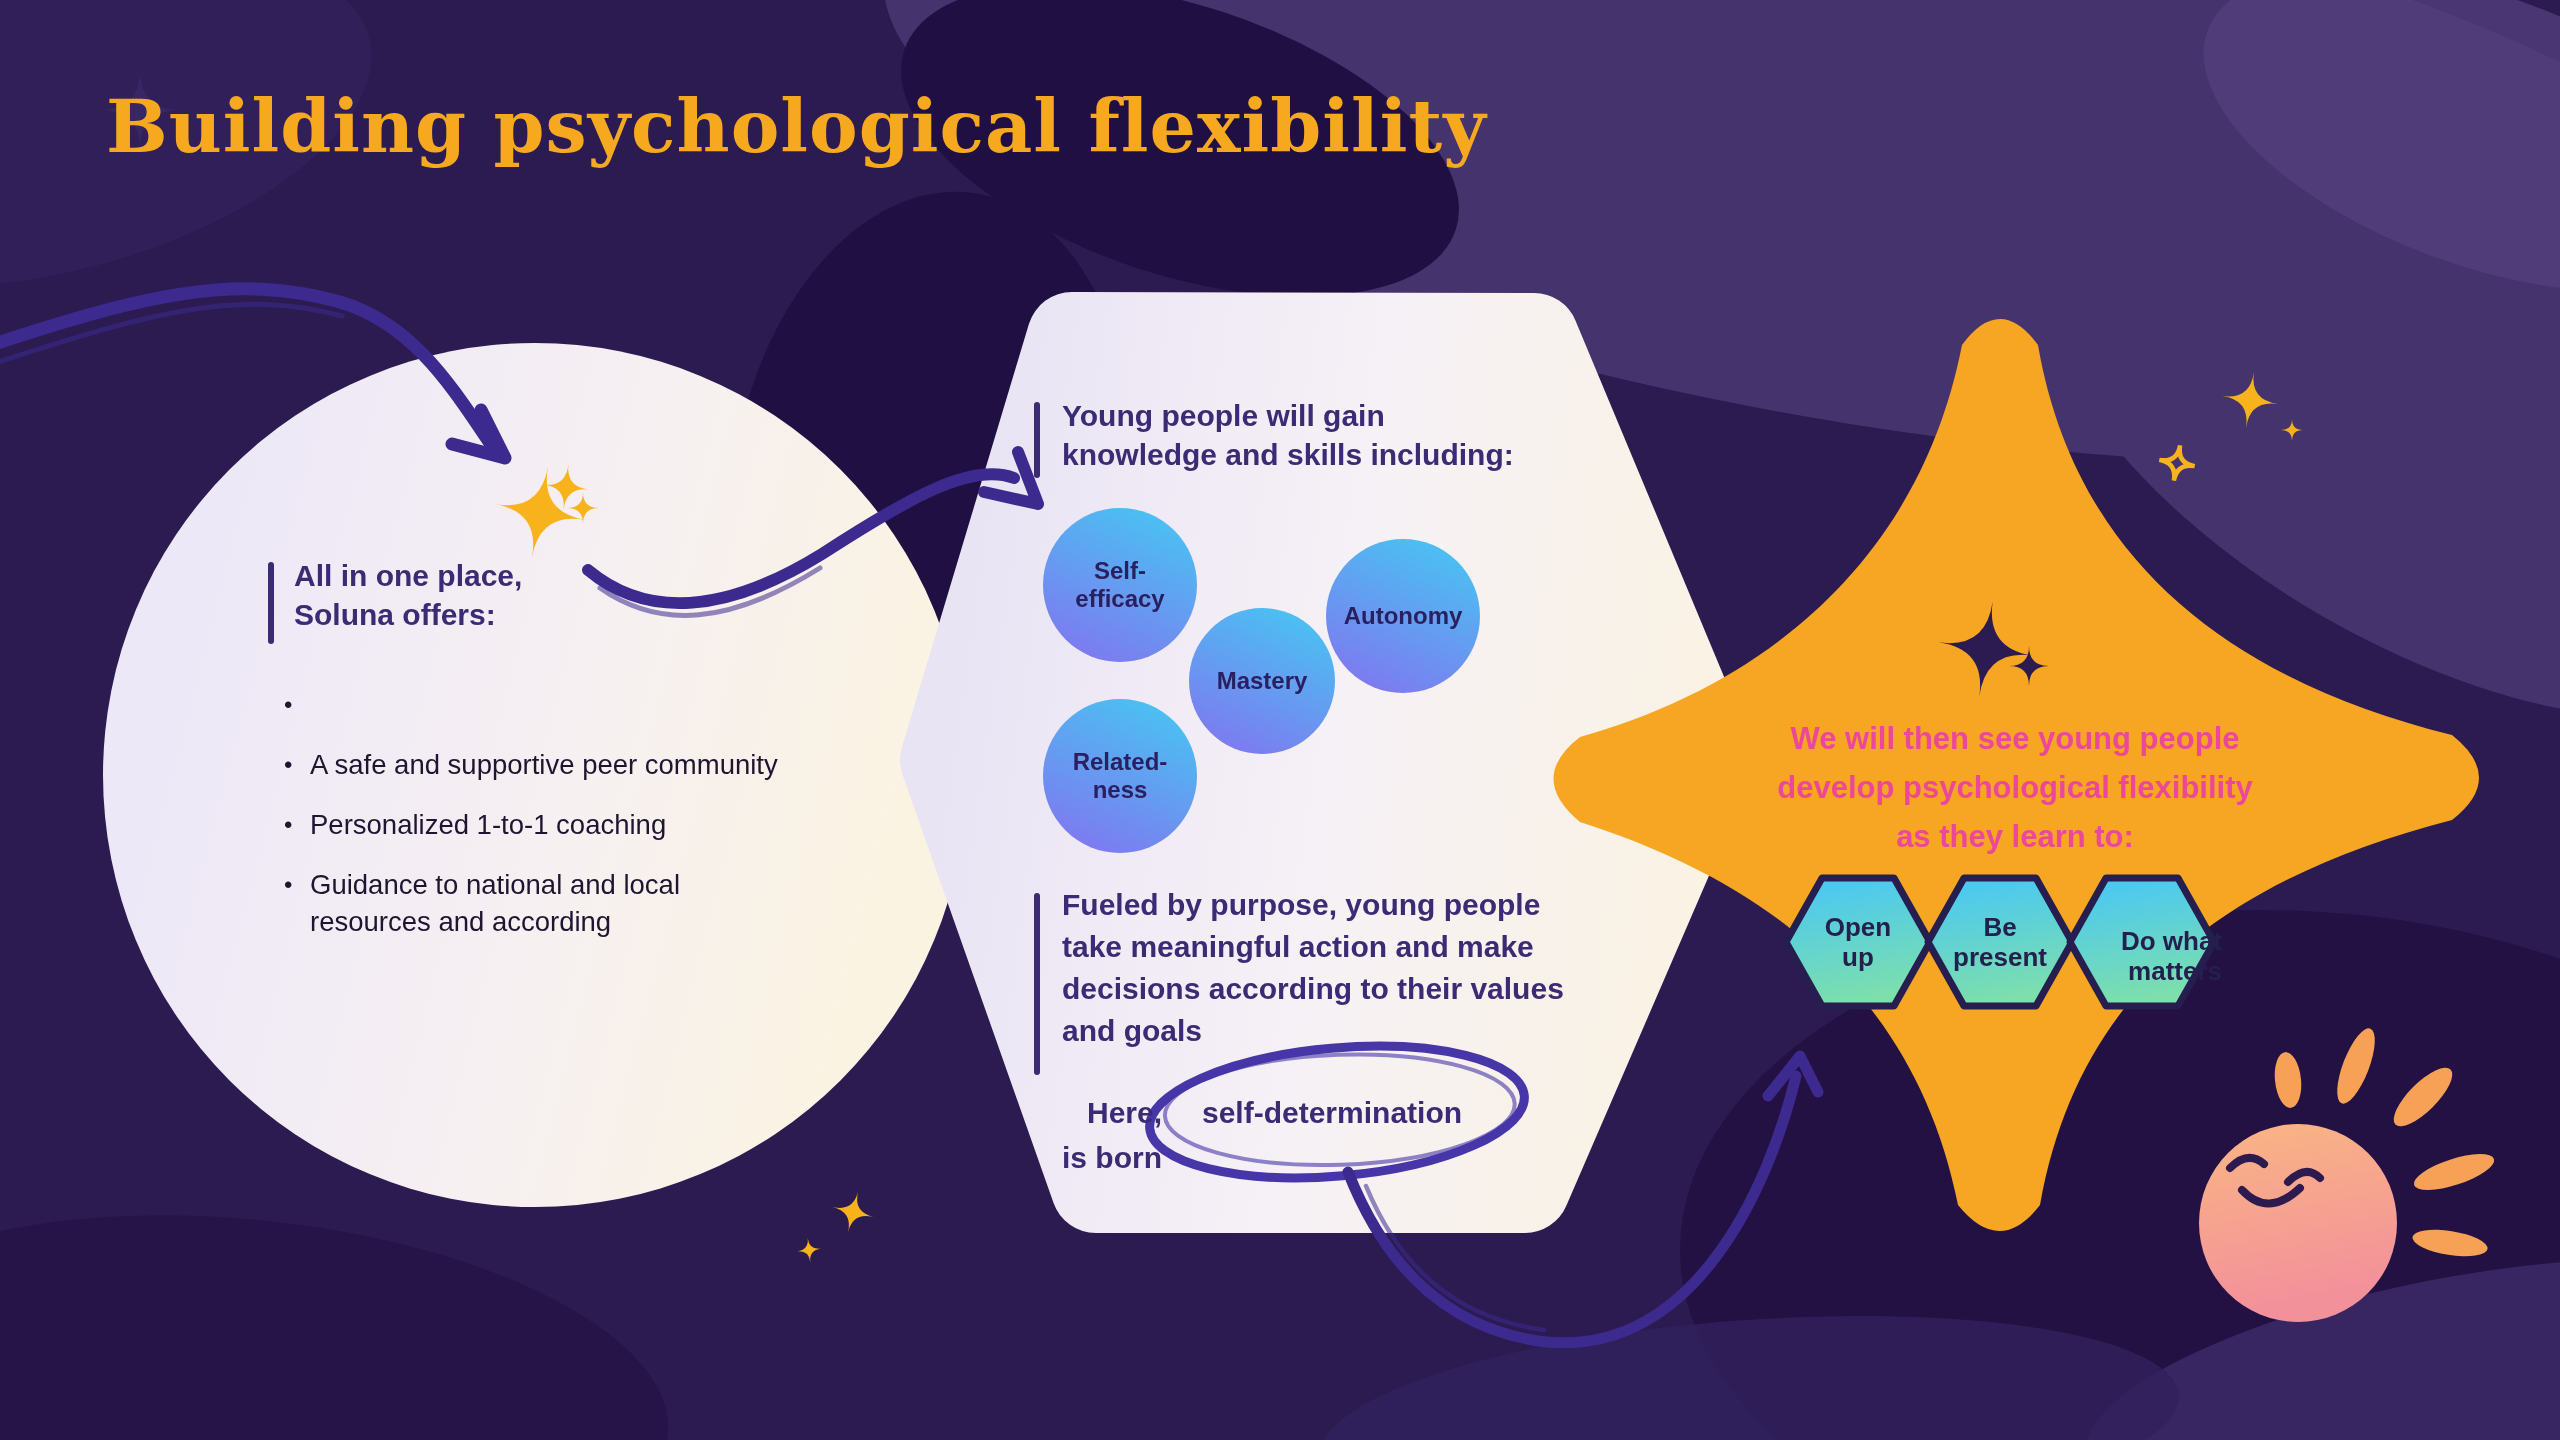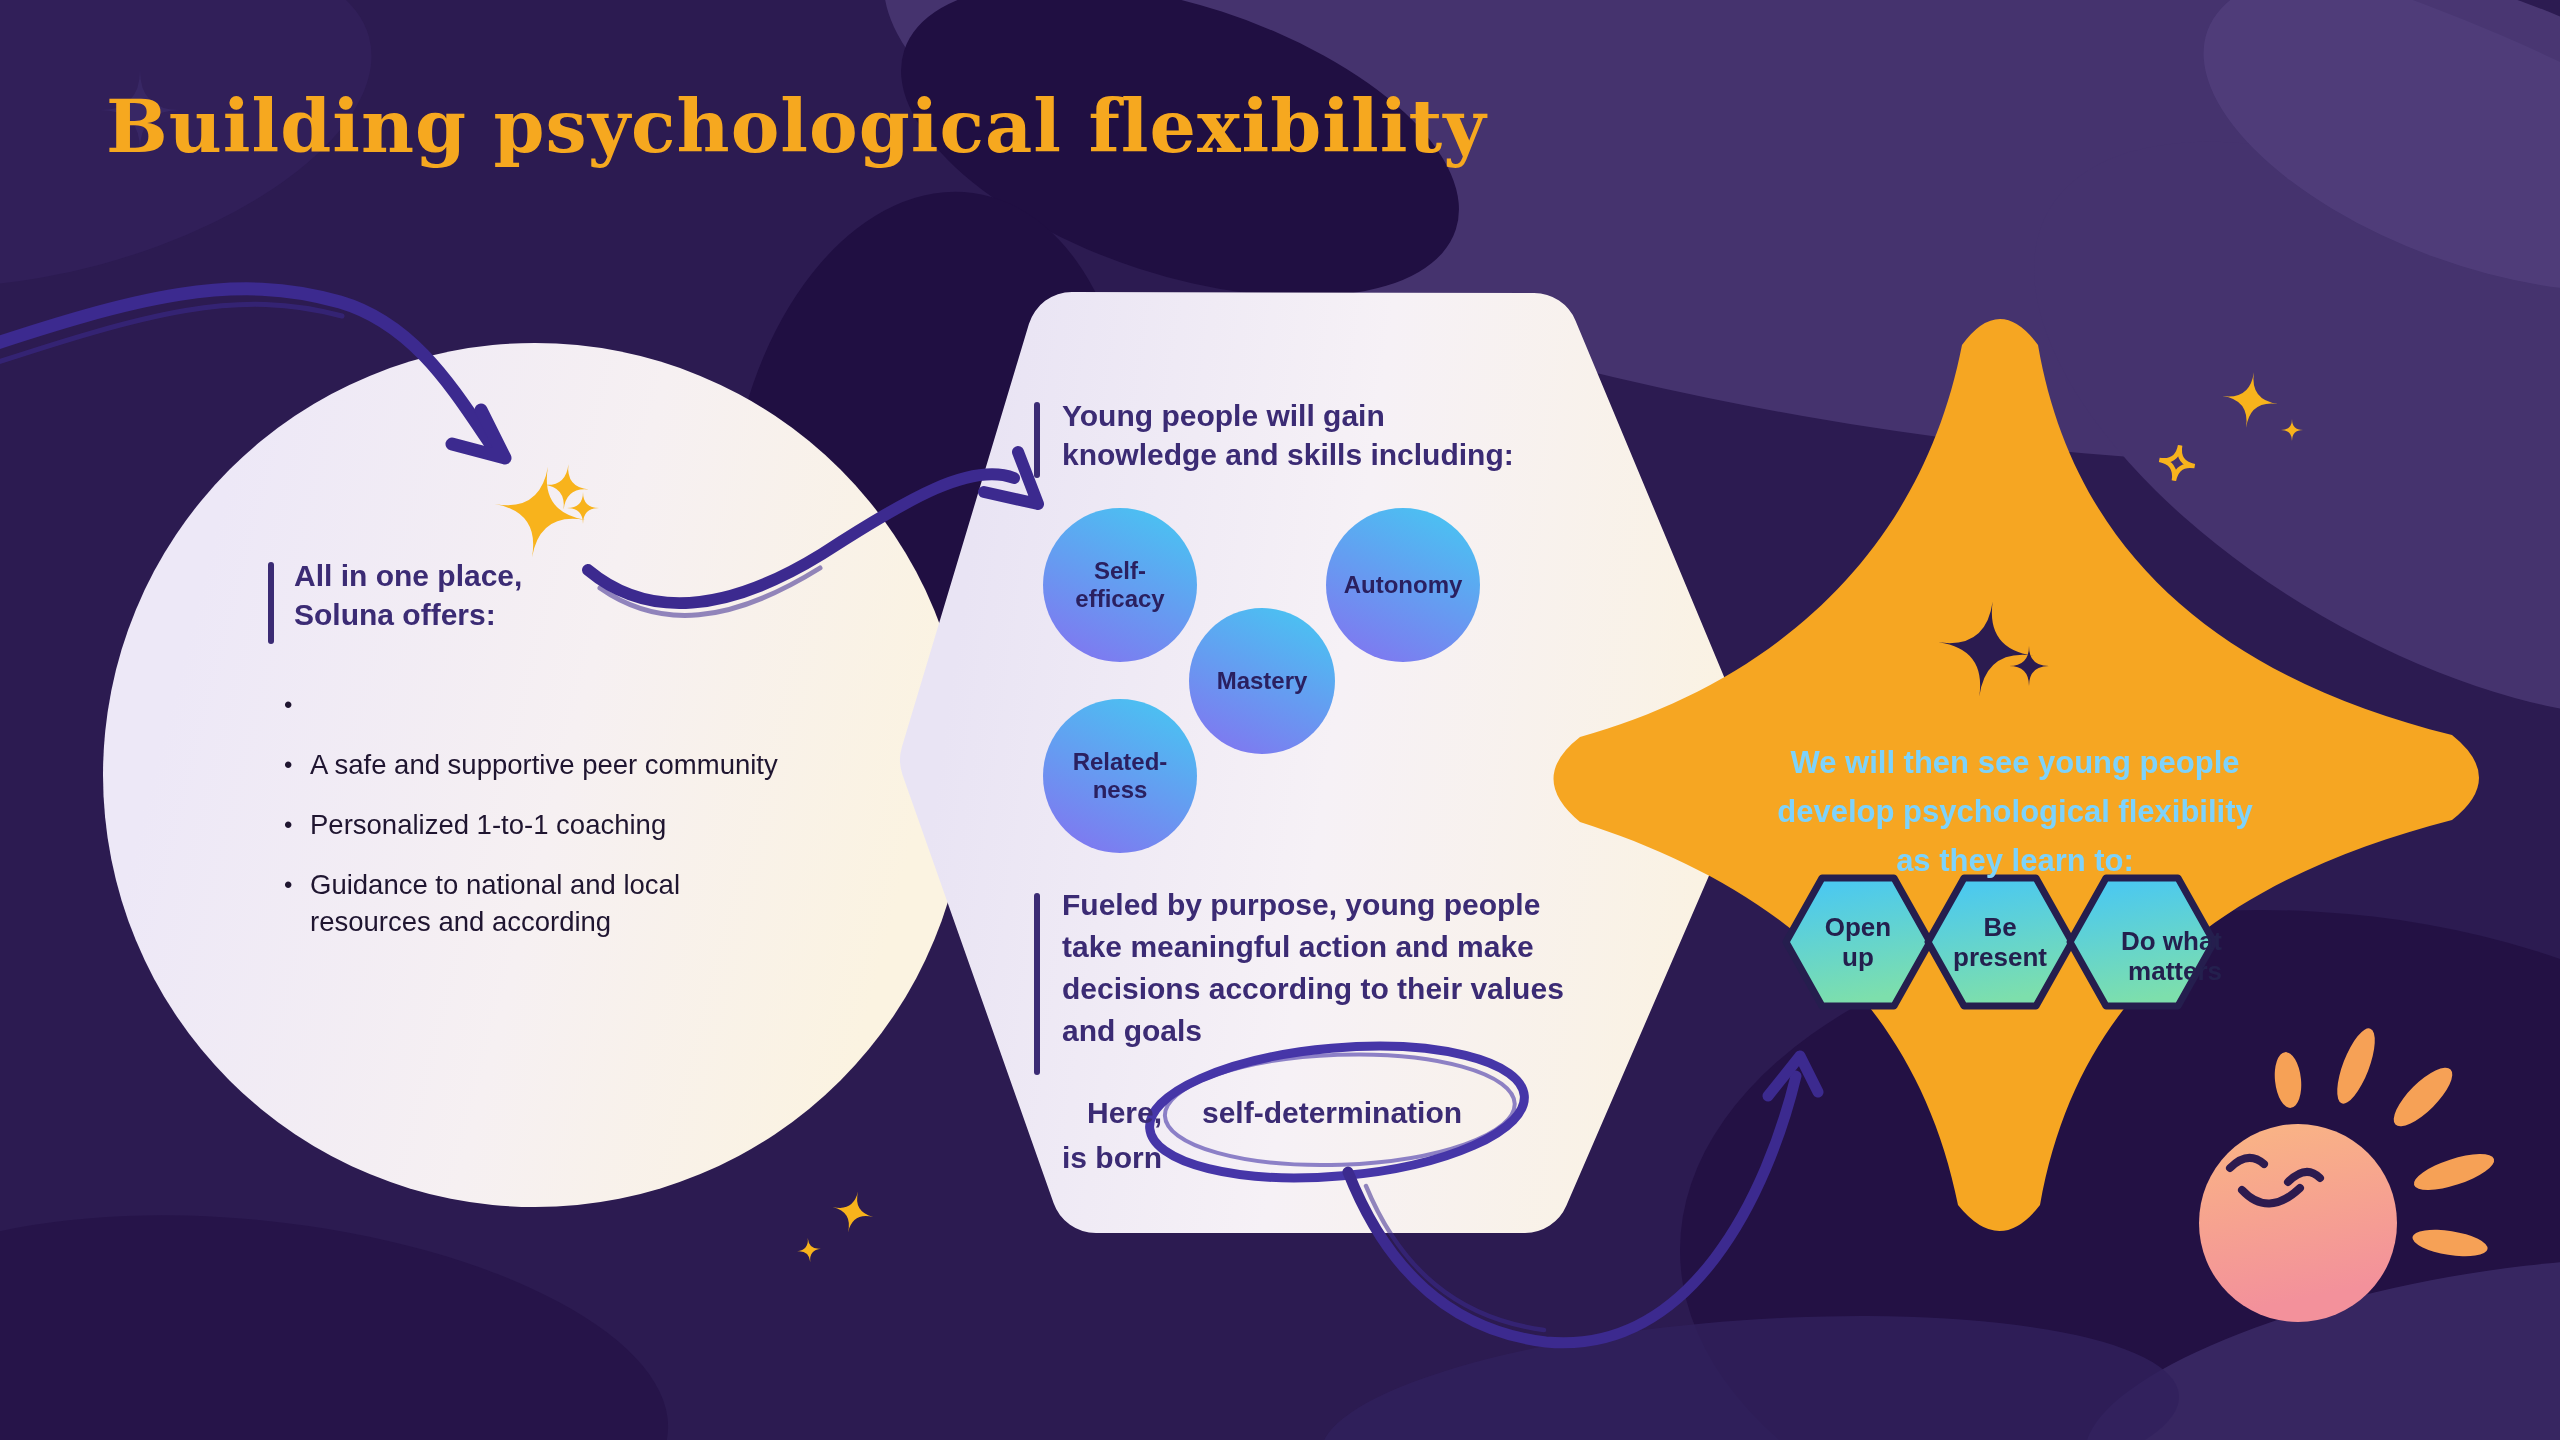--- a/index.html
+++ b/index.html
@@ -13,21 +13,21 @@
   .bullets{position:absolute;left:284px;top:686px;width:600px;}
   .bullet{display:flex;margin-bottom:23px;font:400 27.5px/37px "Liberation Sans",sans-serif;color:#1F1530;}
   .bullet .dot{width:26px;flex:0 0 26px;font-size:24px;}
   .bullet span{white-space:pre-line;}
   .skill{position:absolute;border-radius:50%;
          background:linear-gradient(205deg,#47C6F2 4%,#8274F0 96%);
          display:flex;align-items:center;justify-content:center;text-align:center;
          font:700 24px/28px "Liberation Sans",sans-serif;color:#2A2060;white-space:pre-line;}
   .callout-line{position:absolute;font:700 30px/38px "Liberation Sans",sans-serif;color:#3B2B74;white-space:nowrap;}
   .star-head{position:absolute;left:1703px;top:714px;width:624px;text-align:center;
-             font:700 31px/49px "Liberation Sans",sans-serif;color:#7dd3fc;white-space:pre-line;margin-top:24px;}
+             font:700 31px/49px "Liberation Sans",sans-serif;color:#ec4899;white-space:pre-line;}
   .pillar-label{position:absolute;width:160px;text-align:center;transform:translate(-50%,-50%);
                 font:700 26px/30px "Liberation Sans",sans-serif;color:#24204E;white-space:pre-line;}
 </style>
 </head>
 <body>
 
 <div id="stage">
 
   <svg class="layer" width="2560" height="1440" viewBox="0 0 2560 1440">
     <defs>
@@ -178,21 +178,21 @@
 resources and according</span>
       </div>
   </div>
 
   <div class="accent-bar" style="left:1034px;top:402px;height:76px;"></div>
   <div class="h-head" style="left:1062px;top:396px;">Young people will gain
 knowledge and skills including:</div>
 
   <div class="skill" style="left:1043px;top:508px;width:154px;height:154px;"><span>Self-
 efficacy</span></div>
-  <div class="skill" style="left:1326px;top:508px;width:154px;height:154px;"><span>Autonomy</span></div>
+  <div class="skill" style="left:1326px;top:539px;width:154px;height:154px;"><span>Autonomy</span></div>
   <div class="skill" style="left:1189px;top:608px;width:146px;height:146px;"><span>Mastery</span></div>
   <div class="skill" style="left:1043px;top:699px;width:154px;height:154px;"><span>Related-
 ness</span></div>
 
   <div class="accent-bar" style="left:1034px;top:893px;height:182px;"></div>
   <div class="h-head" style="left:1062px;top:884px;line-height:42px;">Fueled by purpose, young people
 take meaningful action and make
 decisions according to their values
 and goals</div>
 

